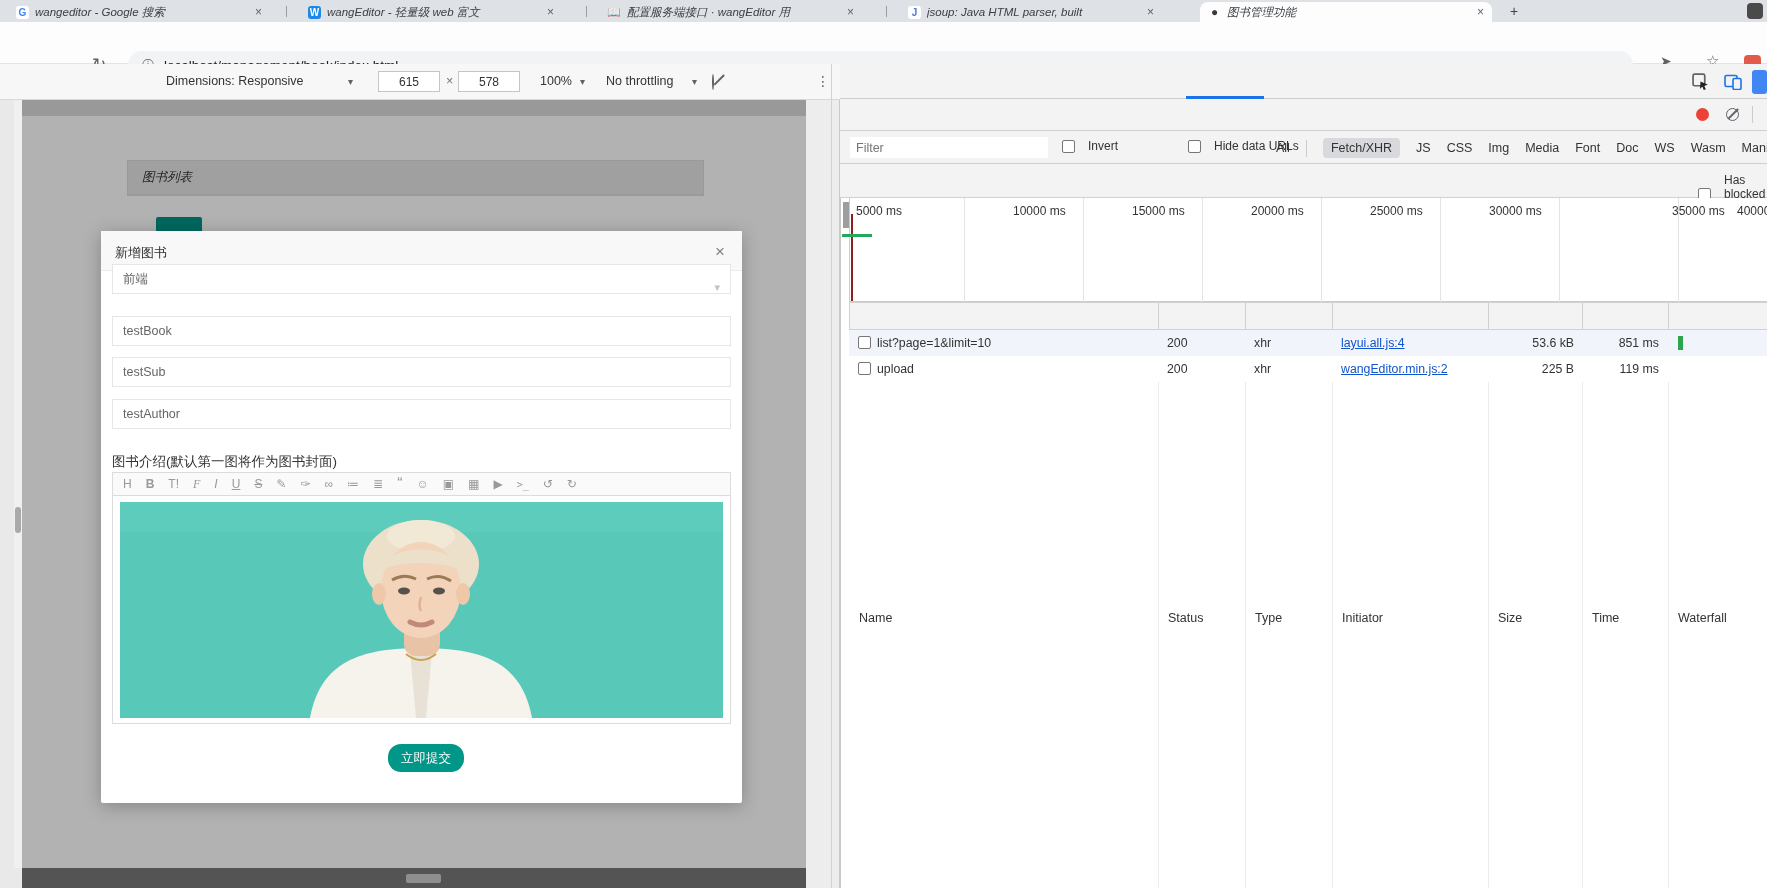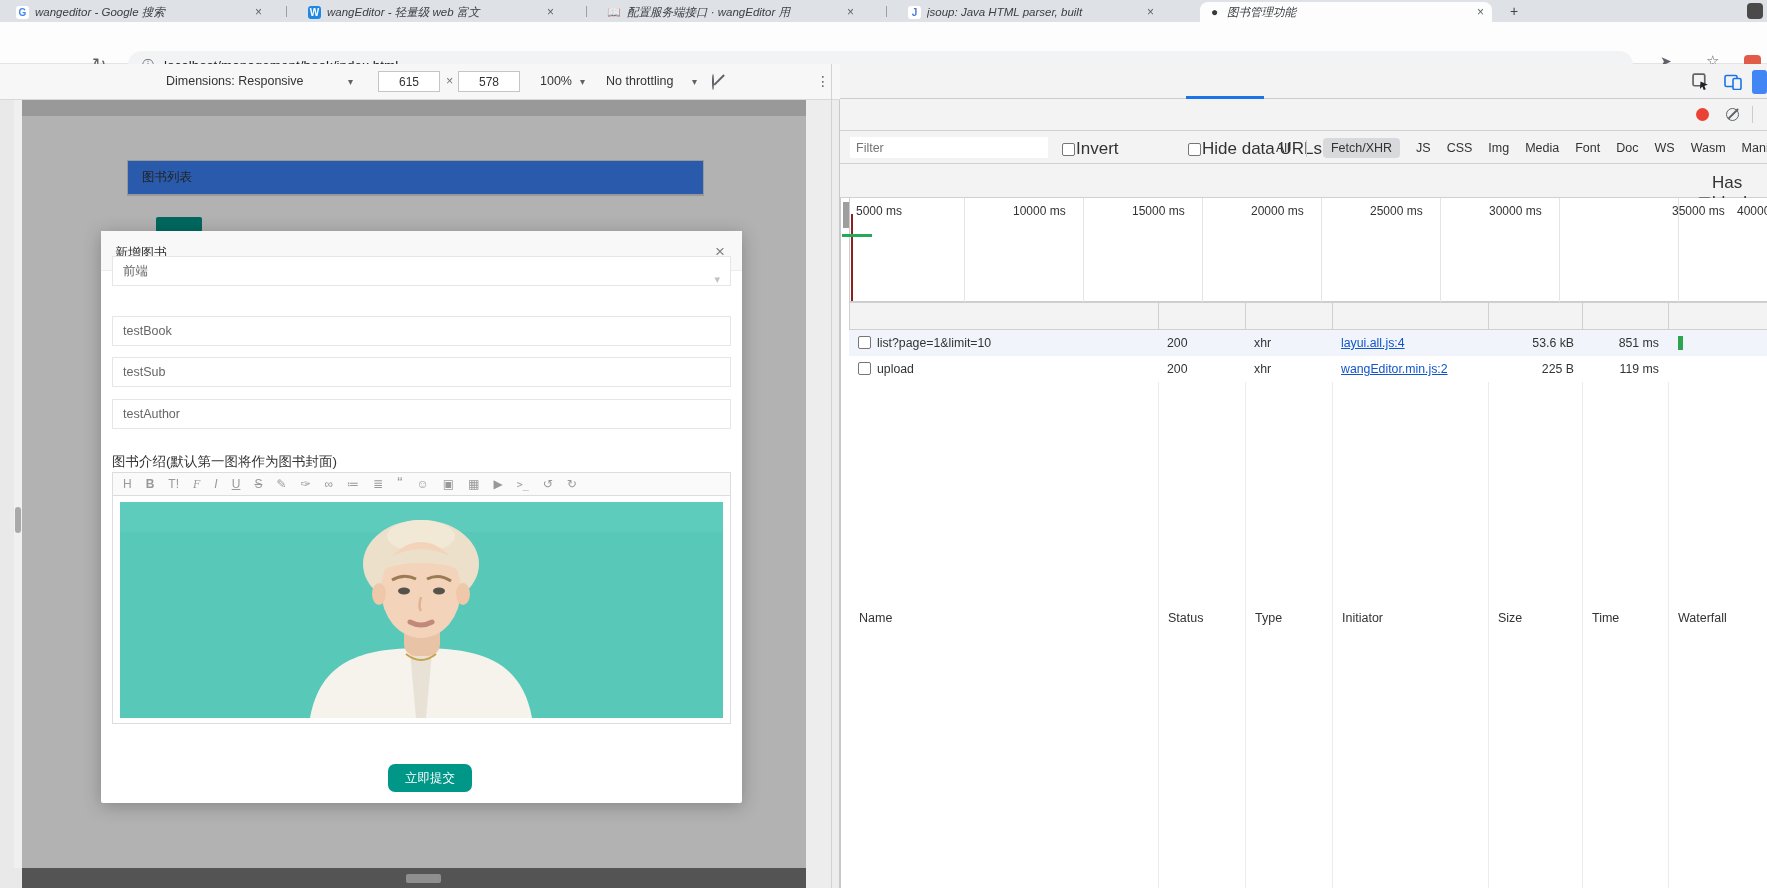--- a/index.html
+++ b/index.html
@@ -22,21 +22,21 @@
   
   .devicebar{left:0;top:64px;width:840px;height:36px;background:#f7f7f7;border-bottom:1px solid #d8d8d8;box-sizing:border-box;font-size:12.5px;color:#333;}
   .devicebar .lbl{top:10px;}
   .dim-input{top:7px;width:62px;height:21px;border:1px solid #c5c5c5;background:#fff;text-align:center;font-size:12px;color:#333;font-family:inherit;box-sizing:border-box;}
   .deviceland{left:0;top:100px;width:840px;height:788px;background:#e9e9e9;}
   .lscroll-track{left:14px;top:100px;width:8px;height:768px;background:#f0f0f0;}
   .lscroll-thumb{left:15px;top:507px;width:6px;height:26px;background:#a9a9a9;border-radius:3px;}
   .pagewrap{left:22px;top:100px;width:784px;height:768px;background:#fff;overflow:hidden;}
   .page-topbar{left:0;top:0;width:784px;height:16px;background:#dcdcdc;}
   .panel{left:105px;top:60px;width:575px;border:1px solid #dcdcdc;background:#fff;}
-  .panel-head{height:33px;background:#3b82f6;border-bottom:1px solid #dcdcdc;line-height:33px;padding-left:14px;font-size:12.5px;color:#333;}
+  .panel-head{height:33px;background:#e5e5e5;border-bottom:1px solid #dcdcdc;line-height:33px;padding-left:14px;font-size:12.5px;color:#333;font-style:italic;}
   .green-btn{left:134px;top:117px;width:46px;height:20px;background:#009688;border-radius:2px;}
   .backdrop{left:0;top:0;width:784px;height:768px;background:rgba(0,0,0,0.30);}
   .botbar{left:22px;top:868px;width:784px;height:20px;background:#545454;}
   .botbar-thumb{left:406px;top:874px;width:35px;height:9px;background:#8f8f8f;border-radius:2px;}
   .pane-strip{left:806px;top:100px;width:34px;height:788px;background:#ededed;border-right:1px solid #c9c9c9;box-sizing:border-box;}
   .pane-innerline{left:831px;top:64px;width:1px;height:824px;background:#d2d2d2;}
   
   .modal{left:101px;top:231px;width:641px;height:572px;background:#fff;box-shadow:0 3px 18px rgba(0,0,0,0.25);border-radius:2px;}
   .modal-head{left:0;top:0;width:641px;height:40px;background:#f8f8f8;border-bottom:1px solid #ececec;box-sizing:border-box;}
   .modal-title{left:14px;top:13px;font-size:13px;color:#333;}
@@ -46,32 +46,32 @@
   .intro-label{left:112px;top:453px;font-size:13.5px;color:#333;}
   .wetoolbar{left:112px;top:472px;width:619px;height:24px;background:#fafafa;border:1px solid #dcdcdc;box-sizing:border-box;display:flex;align-items:center;gap:14px;padding:0 10px;color:#999;font-size:12px;overflow:hidden;}
   .wetoolbar .it{flex:none;}
   .it.i-fontname{font-family:"Liberation Serif",serif;font-style:italic;}
   .it.i-italic{font-style:italic;}
   .it.i-underline{text-decoration:underline;}
   .it.i-strike{text-decoration:line-through;}
   .it.i-code{font-family:"DejaVu Sans Mono",monospace;font-size:10px;}
   .wecontent{left:112px;top:496px;width:619px;height:228px;background:#fff;border:1px solid #dcdcdc;border-top:none;box-sizing:border-box;}
   .weimg{left:120px;top:502px;width:603px;height:216px;}
-  .submit-btn{left:388px;top:764px;width:84px;height:28px;background:#009688;color:#fff;font-size:12.5px;display:flex;align-items:center;justify-content:center;border-radius:7px;}
+  .submit-btn{left:388px;top:744px;width:76px;height:28px;background:#009688;color:#fff;font-size:12.5px;display:flex;align-items:center;justify-content:center;border-radius:13px;}
   
   .dtpane{left:840px;top:64px;width:927px;height:824px;background:#fff;border-left:1px solid #c9c9c9;box-sizing:border-box;}
   .dt-tabbar{left:840px;top:64px;width:927px;height:35px;background:#f3f3f3;border-bottom:1px solid #ccc;box-sizing:border-box;font-size:12.5px;color:#333;}
   .dt-underline{left:1186px;top:96px;width:78px;height:3px;background:#1a73e8;}
   .dt-bluecorner{left:1752px;top:70px;width:15px;height:24px;background:#4285f4;border-radius:3px;}
   .dt-row{background:#f3f3f3;border-bottom:1px solid #d0d0d0;box-sizing:border-box;left:840px;width:927px;}
   .nt-toolbar{top:99px;height:32px;}
   .nt-filterrow{top:131px;height:33px;}
   .nt-blockedrow{top:164px;height:34px;}
   .cb{width:11px;height:11px;border:1px solid #767676;background:#fff;display:inline-block;border-radius:2px;flex:none;}
-  .cbl{display:flex;align-items:center;gap:1px;font-size:17px;color:#333;}
+  .cbl{display:flex;align-items:center;gap:13px;font-size:12px;color:#333;}
   .vsep{width:1px;height:17px;background:#ccc;}
   .dot{width:13px;height:13px;border-radius:50%;background:#ea4335;}
   .noicon{width:11px;height:11px;border:1.5px solid #5f6368;border-radius:50%;position:relative;}
   .noicon::after{content:'';position:absolute;left:-1.5px;top:4px;width:14px;height:1.5px;background:#5f6368;transform:rotate(-45deg);}
   .filter-input{left:850px;top:137px;width:198px;height:21px;border:none;background:#fff;font-size:12.5px;color:#333;padding:0 6px;box-sizing:border-box;font-family:inherit;}
   .chip{background:#d7d9dd;border-radius:4px;padding:3px 8px;}
   .ftypes{left:1276px;top:138px;display:flex;align-items:center;gap:16px;font-size:12.5px;color:#333;white-space:nowrap;}
   
   .tl{left:849px;top:198px;width:918px;height:104px;background:#fff;border-left:1px solid #ccc;border-bottom:1px solid #ccc;box-sizing:border-box;}
   .tl-line{top:198px;width:1px;height:104px;background:#e4e4e4;}
@@ -173,21 +173,21 @@
     <div class="abs green-btn"></div>
     <div class="abs backdrop"></div>
   </div>
 
   <div class="abs modal">
     <div class="abs modal-head"></div>
   </div>
   <div class="abs modal-title" style="left:115px;top:244px;">新增图书</div>
   <div class="abs modal-close">×</div>
 
-  <div class="abs field" style="top:256px;">
+  <div class="abs field" style="top:264px;">
     <span>前端</span>
     <span class="fcaret">▾</span>
   </div>
   <div class="abs field" style="top:316px;">
     <span>testBook</span>
   </div>
   <div class="abs field" style="top:399px;">
     <span>testAuthor</span>
   </div>
   <div class="abs field" style="top:357px;">

